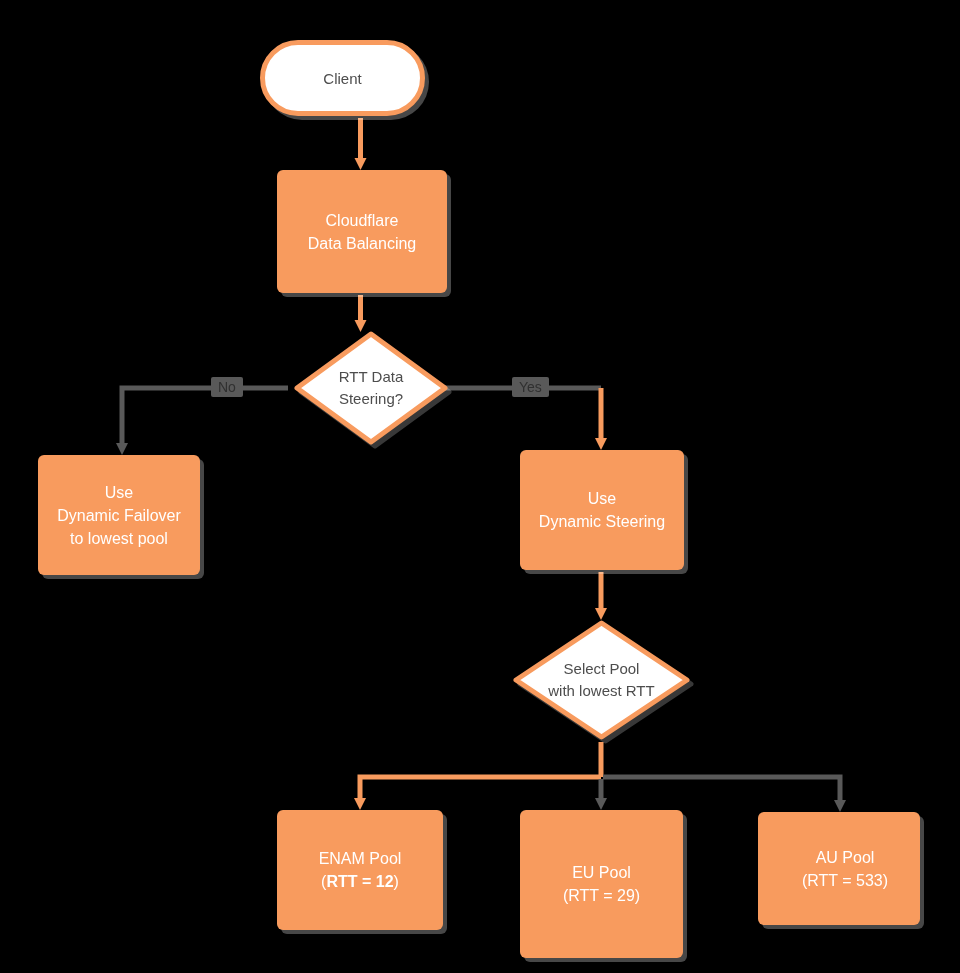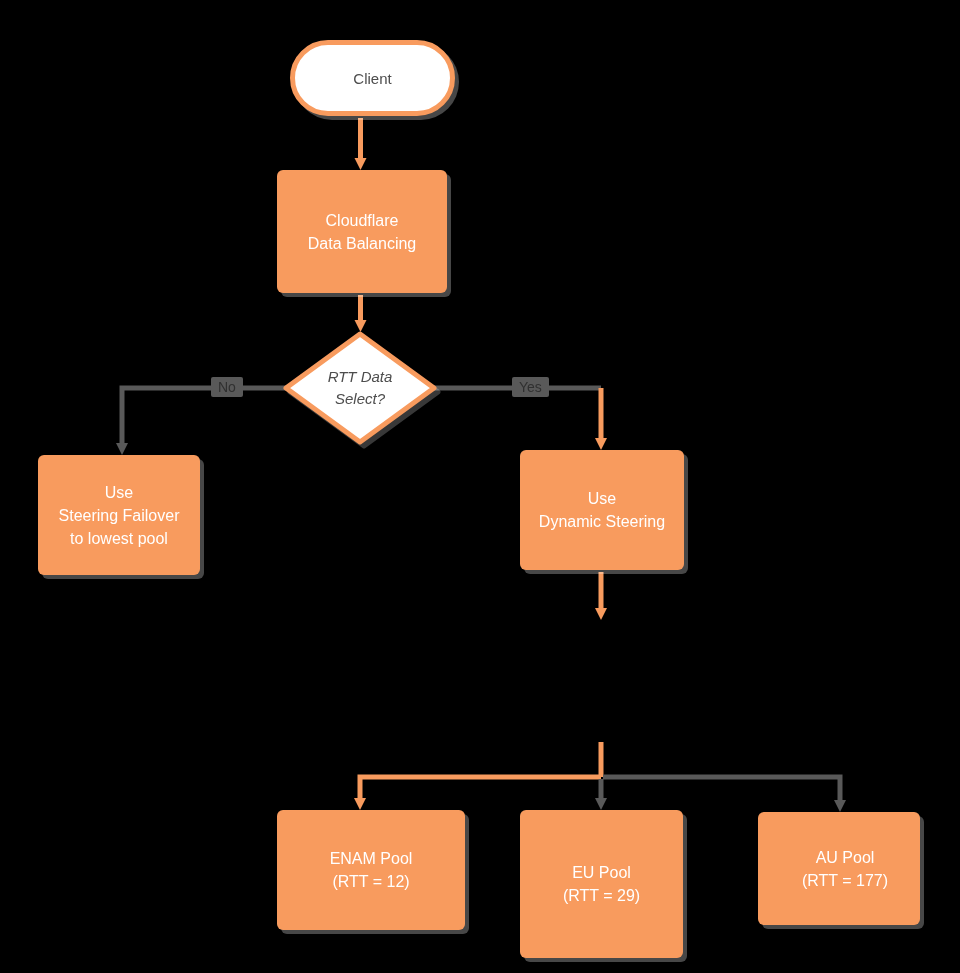--- a/index.html
+++ b/index.html
@@ -20,21 +20,21 @@
         text-align:center;box-sizing:border-box;}
   .box{background:var(--orange);color:var(--white);border-radius:6px;font-size:16px;line-height:23px;
        box-shadow:4px 4px 0 rgba(255,255,255,0.28);}
   .pill{background:var(--white);border:5px solid var(--orange);border-radius:40px;color:var(--dark-text);
         font-size:15px;box-shadow:4px 4px 0 rgba(255,255,255,0.28);}
   .diamond svg{position:absolute;left:0;top:0;filter:drop-shadow(4px 4px 0 rgba(255,255,255,0.22));}
   .diamond polygon{fill:var(--white);stroke:var(--orange);stroke-width:5;stroke-linejoin:round;}
   .dtext{position:relative;color:var(--dark-text);font-size:15px;line-height:22px;}
   .edge-label{position:absolute;background:var(--gray-line);color:var(--edge-label-text);
               font-size:14px;line-height:18px;padding:1px 7px;border-radius:2px;}
-  .bold{font-weight:normal;}
+  .bold{font-weight:bold;}
 </style>
 </head>
 <body>
 
 <div class="canvas">
 
   <svg class="connectors" width="960" height="973" viewBox="0 0 960 973">
     <defs>
       <marker id="ao" markerUnits="userSpaceOnUse" markerWidth="16" markerHeight="16" refX="3" refY="8" orient="auto">
         <path d="M1 2 L13 8 L1 14 Z" fill="var(--orange, #F89B5E)"></path>
@@ -58,62 +58,71 @@
 
     <path class="c-orange" d="M601 742 V777"></path>
 
     <path class="c-orange" d="M601 777 H360 V800" marker-end="url(#ao)"></path>
 
     <path class="c-gray" d="M601 779 V800" marker-end="url(#ag)"></path>
 
     <path class="c-gray" d="M603 777 H840 V802" marker-end="url(#ag)"></path>
   </svg>
 
-  <div class="node pill" style="left:290px;top:40px;width:165px;height:76px;">
+  <div class="node pill" style="left:260px;top:40px;width:165px;height:76px;">
     <div>Client</div>
   </div>
 
   <div class="node box" style="left:277px;top:170px;width:170px;height:123px;">
     <div>Cloudflare</div>
     <div>Data Balancing</div>
   </div>
 
-  <div class="node diamond" style="left:283px;top:331px;width:154px;height:114px;font-style:italic;">
+  <div class="node diamond" style="left:294px;top:331px;width:154px;height:114px;">
     <svg width="154" height="114" viewBox="0 0 154 114">
       <polygon points="77,3 151,57 77,111 3,57"></polygon>
     </svg>
     <div class="dtext">
       <div>RTT Data</div>
-      <div>Select?</div>
+      <div>Steering?</div>
     </div>
   </div>
 
   <div class="edge-label" style="left:187px;top:377px;margin-left:24px;">No</div>
   <div class="edge-label" style="left:512px;top:377px;">Yes</div>
 
   <div class="node box" style="left:38px;top:455px;width:162px;height:120px;">
     <div>Use</div>
-    <div>Steering Failover</div>
+    <div>Dynamic Failover</div>
     <div>to lowest pool</div>
   </div>
 
   <div class="node box" style="left:520px;top:450px;width:164px;height:120px;">
     <div>Use</div>
     <div>Dynamic Steering</div>
   </div>
 
+  <div class="node diamond" style="left:513px;top:620px;width:177px;height:120px;">
+    <svg width="177" height="120" viewBox="0 0 177 120">
+      <polygon points="88.5,3 174,60 88.5,117 3,60"></polygon>
+    </svg>
+    <div class="dtext">
+      <div>Select Pool</div>
+      <div>with lowest RTT</div>
+    </div>
+  </div>
 
-  <div class="node box" style="left:277px;top:810px;width:188px;height:120px;">
+  <div class="node box" style="left:277px;top:810px;width:166px;height:120px;">
     <div>ENAM Pool</div>
     <div><span>(</span><span class="bold">RTT = 12</span><span>)</span></div>
   </div>
 
   <div class="node box" style="left:520px;top:810px;width:163px;height:148px;">
     <div>EU Pool</div>
     <div>(RTT = 29)</div>
   </div>
 
   <div class="node box" style="left:758px;top:812px;width:162px;height:113px;padding-left:12px;">
     <div>AU Pool</div>
-    <div>(RTT = 177)</div>
+    <div>(RTT = 533)</div>
   </div>
 
 </div>
 
 </body></html>

